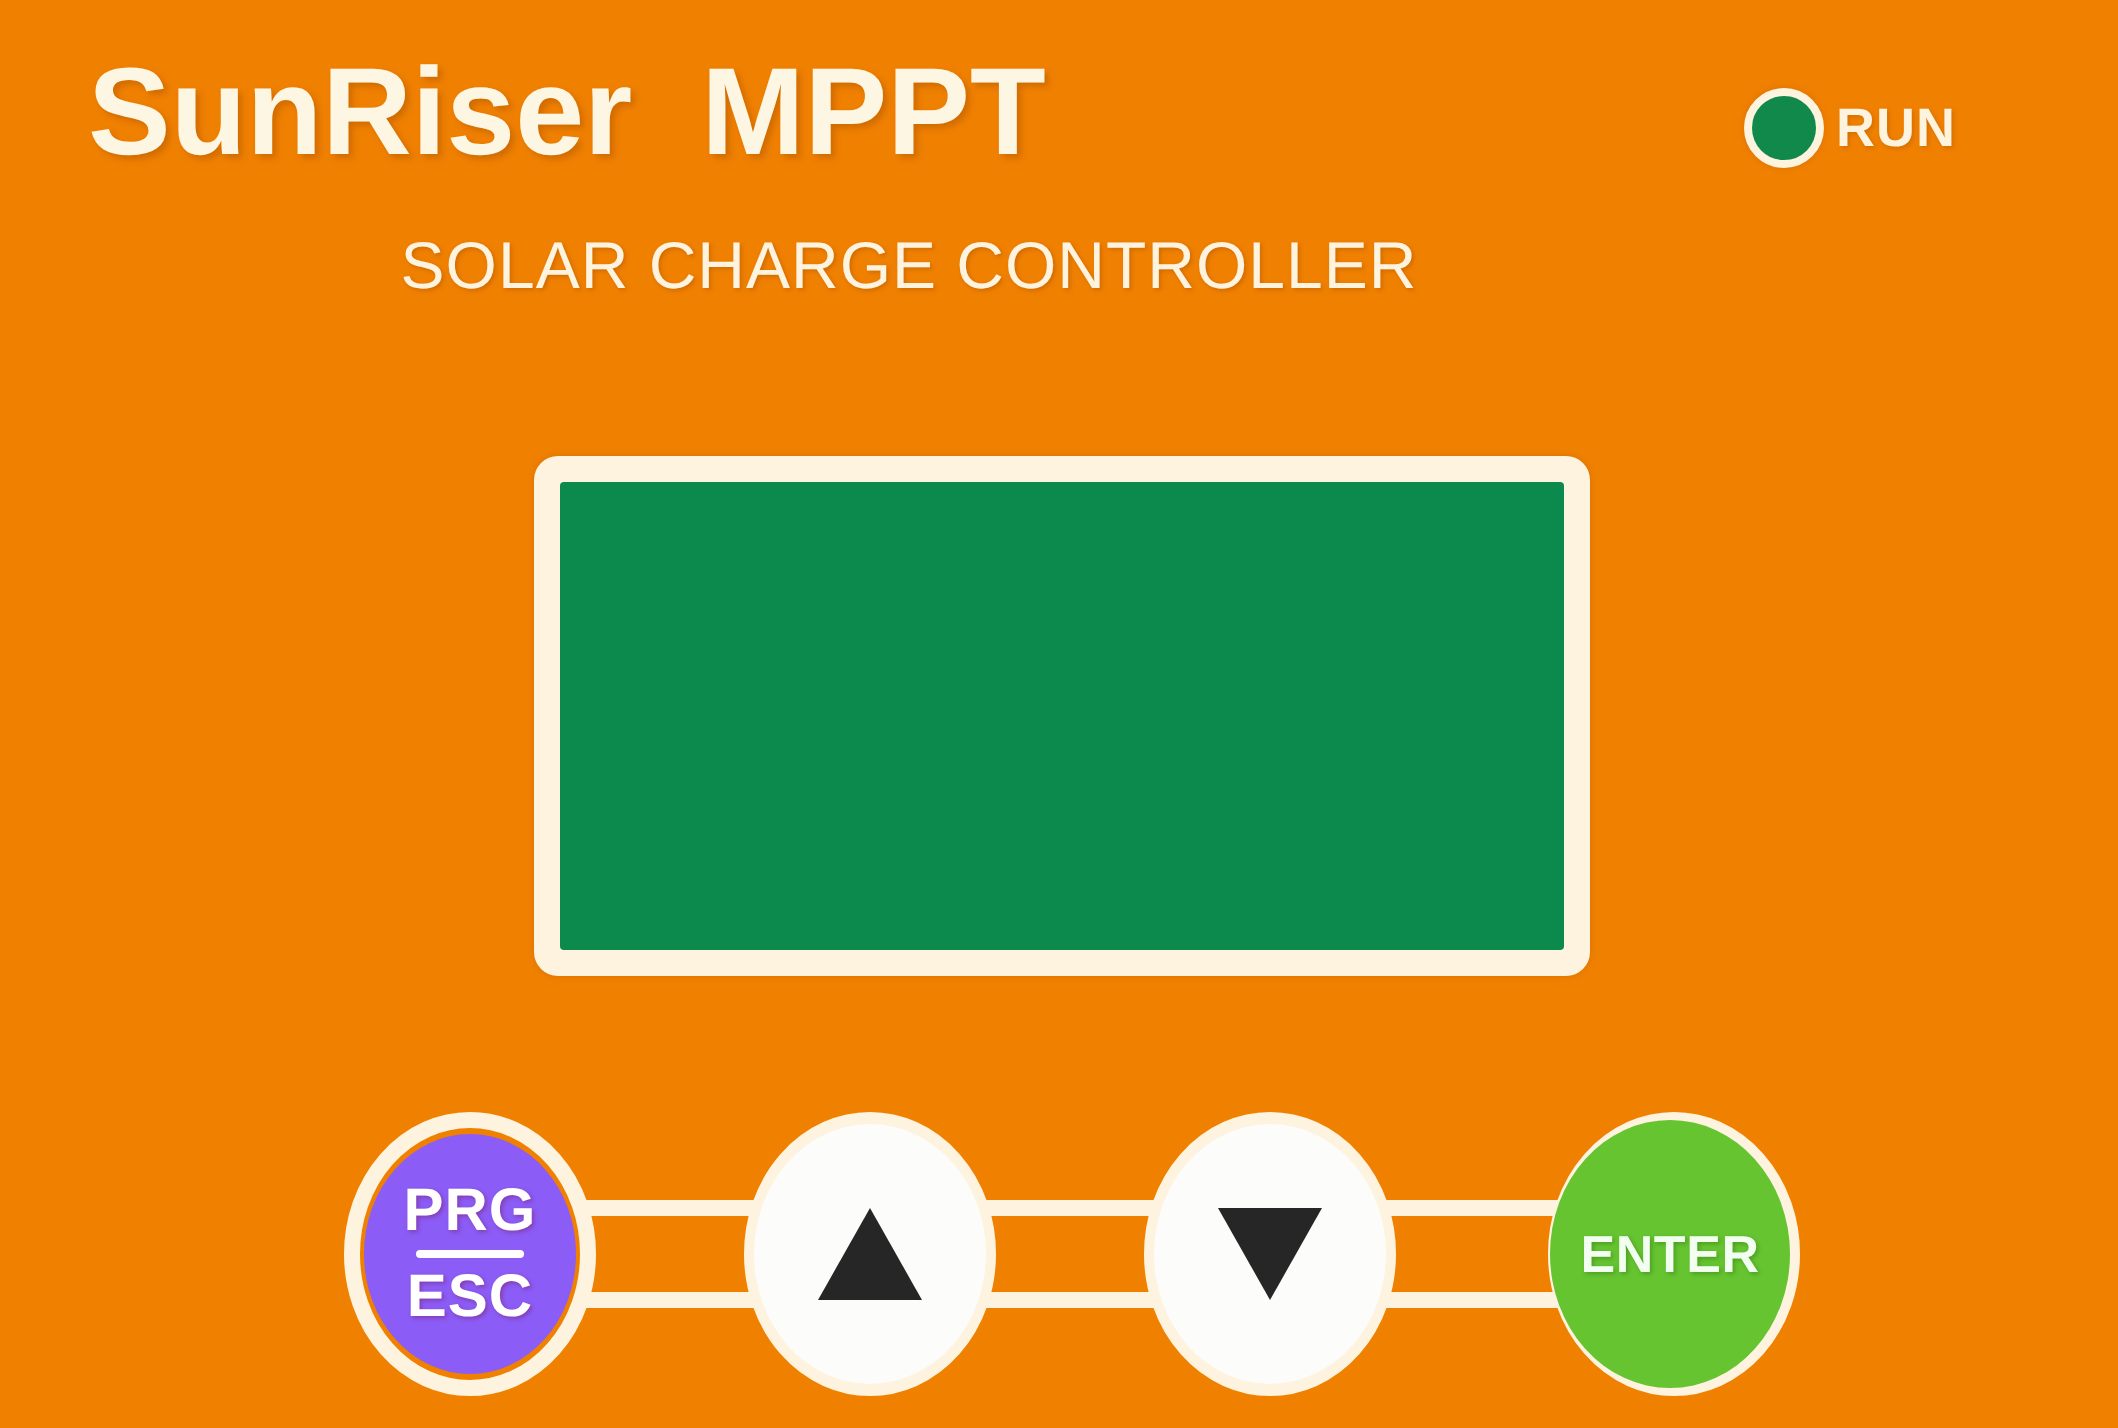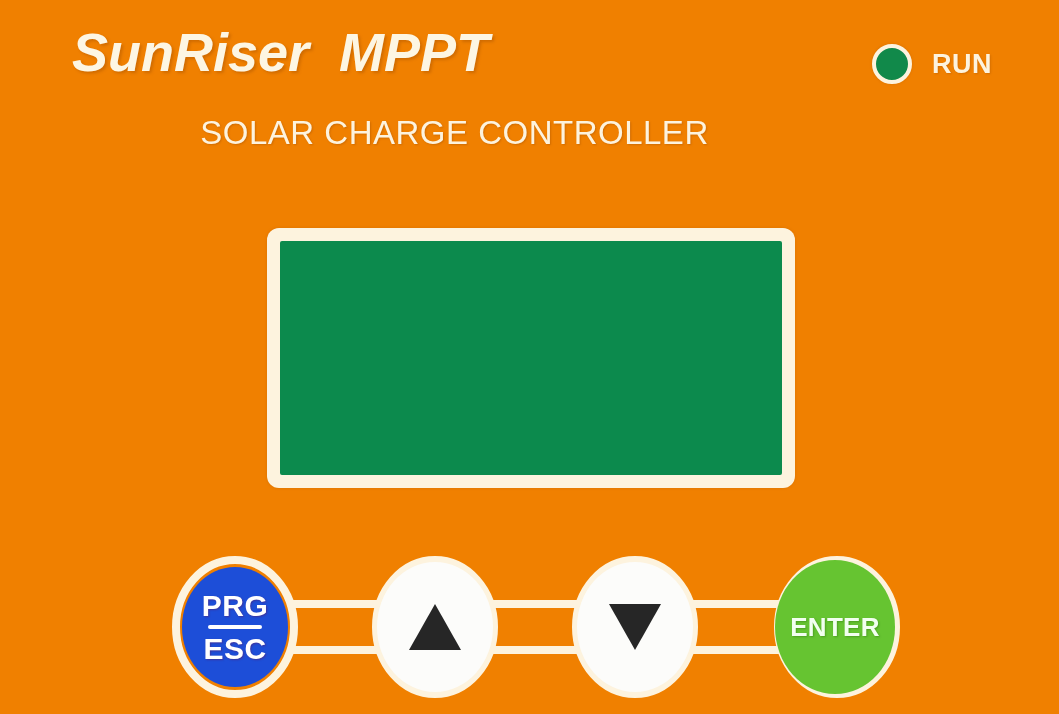--- a/index.html
+++ b/index.html
@@ -18,25 +18,24 @@
     position: relative;
     width: 1059px;
     height: 714px;
     background: #F08000;
     box-sizing: border-box;
   }
 
   
   #brand-title {
     position: absolute;
-    left: 72px;
+    left: 44px;
     top: 24px;
-    font-size: 54px;
-    font-weight: bold;
-    font-style: italic;
+    font-size: 62px;
+    font-weight: bold;
     color: #FDF6E3;
     letter-spacing: 0px;
     white-space: pre;
     text-shadow: 2px 2px 3px rgba(150, 70, 0, 0.35);
     line-height: 1.05;
   }
 
   #subtitle {
     position: absolute;
     left: 0;
@@ -52,21 +51,21 @@
   
   #subtitle > span { display: inline-block; transform: translateX(2px); }
 
   
   #run-indicator {
     position: absolute;
     left: 872px;
     top: 44px;
     display: flex;
     align-items: center;
-    gap: 20px;
+    gap: 6px;
   }
   #run-led {
     width: 40px;
     height: 40px;
     border-radius: 50%;
     background: #11894A;
     border: 4px solid #FDF3DE;
     box-sizing: border-box;
     box-shadow: 0 0 3px rgba(150,70,0,0.25);
   }
@@ -143,21 +142,21 @@
     justify-content: center;
     border-radius: 50%;
     box-sizing: border-box;
   }
 
   
   #key-prg { left: 0px; }
   #key-prg .cap {
     width: 106px;
     height: 120px;
-    background: #1d4ed8;
+    background: #8b5cf6;
   }
   #prg-stack {
     text-align: center;
     color: #FFFFFF;
     font-size: 30px;
     font-weight: bold;
     line-height: 1.0;
     letter-spacing: 0.5px;
     text-shadow: 1px 1px 2px rgba(120,0,50,0.35);
   }

